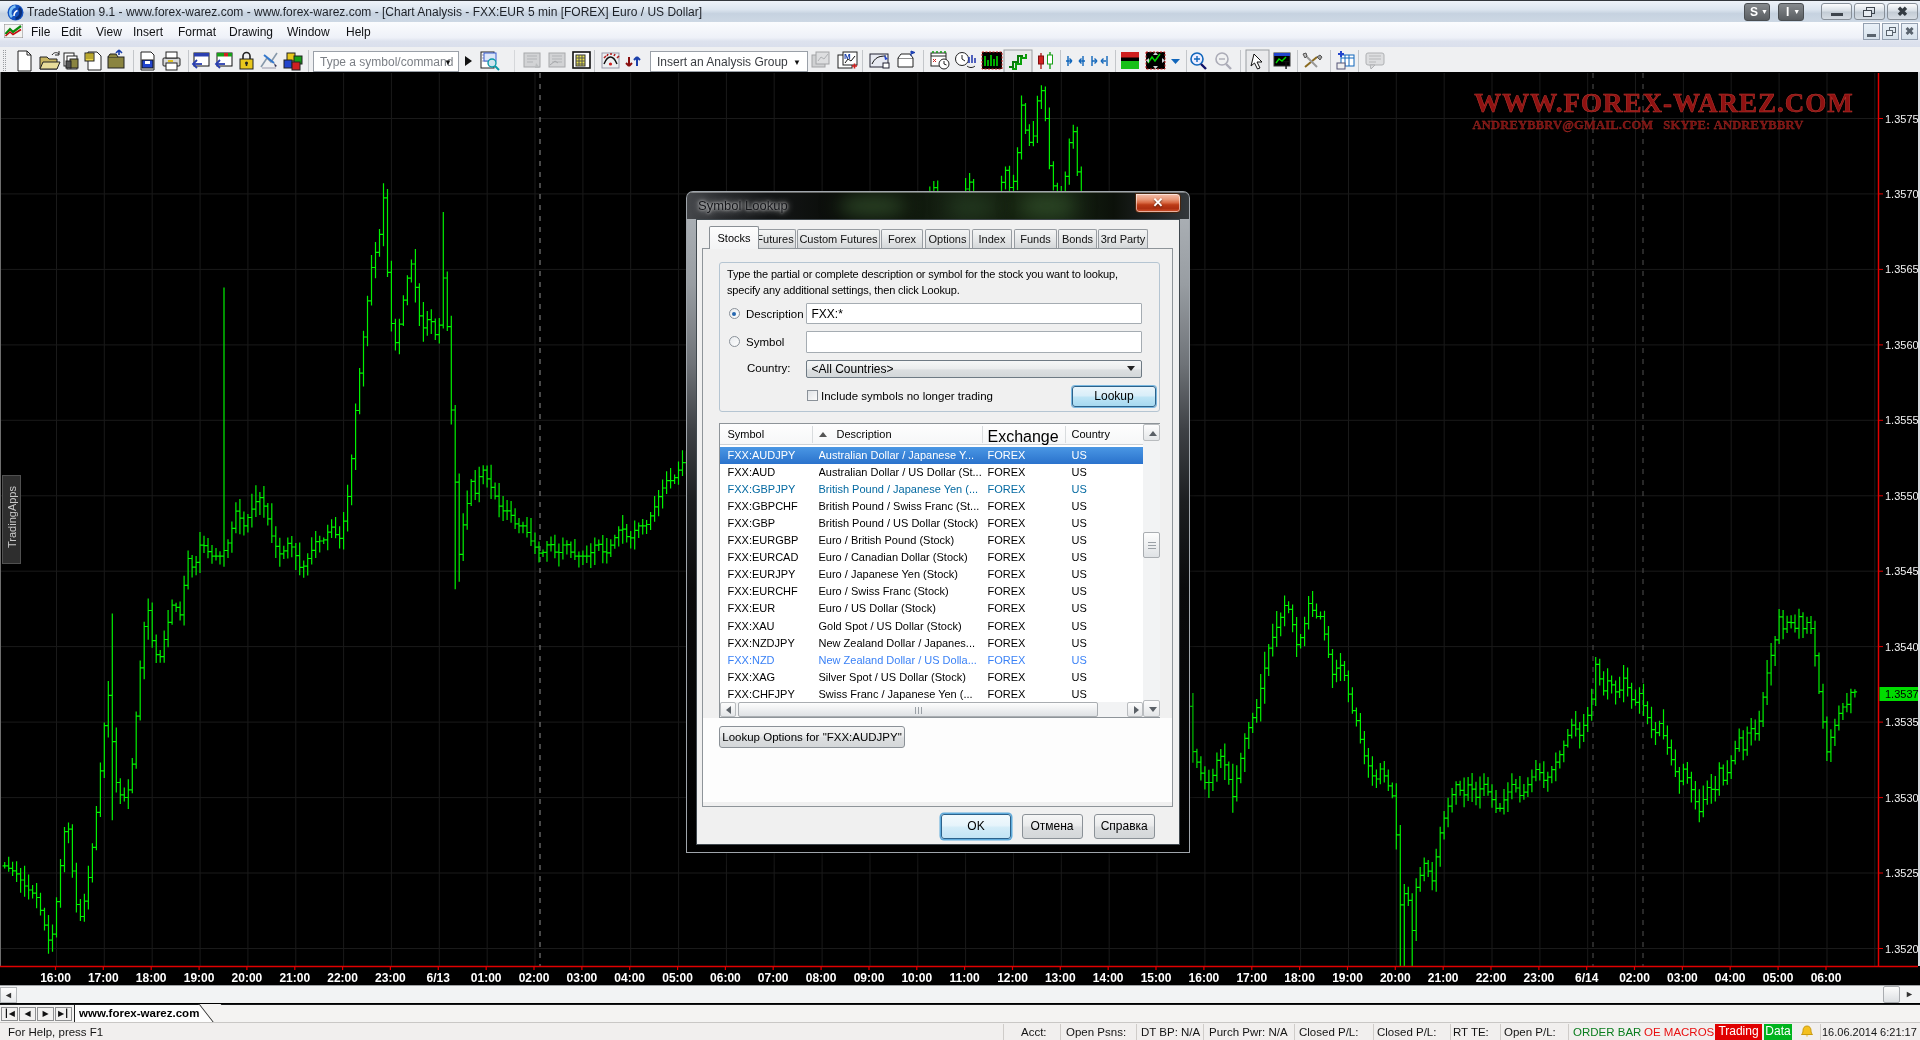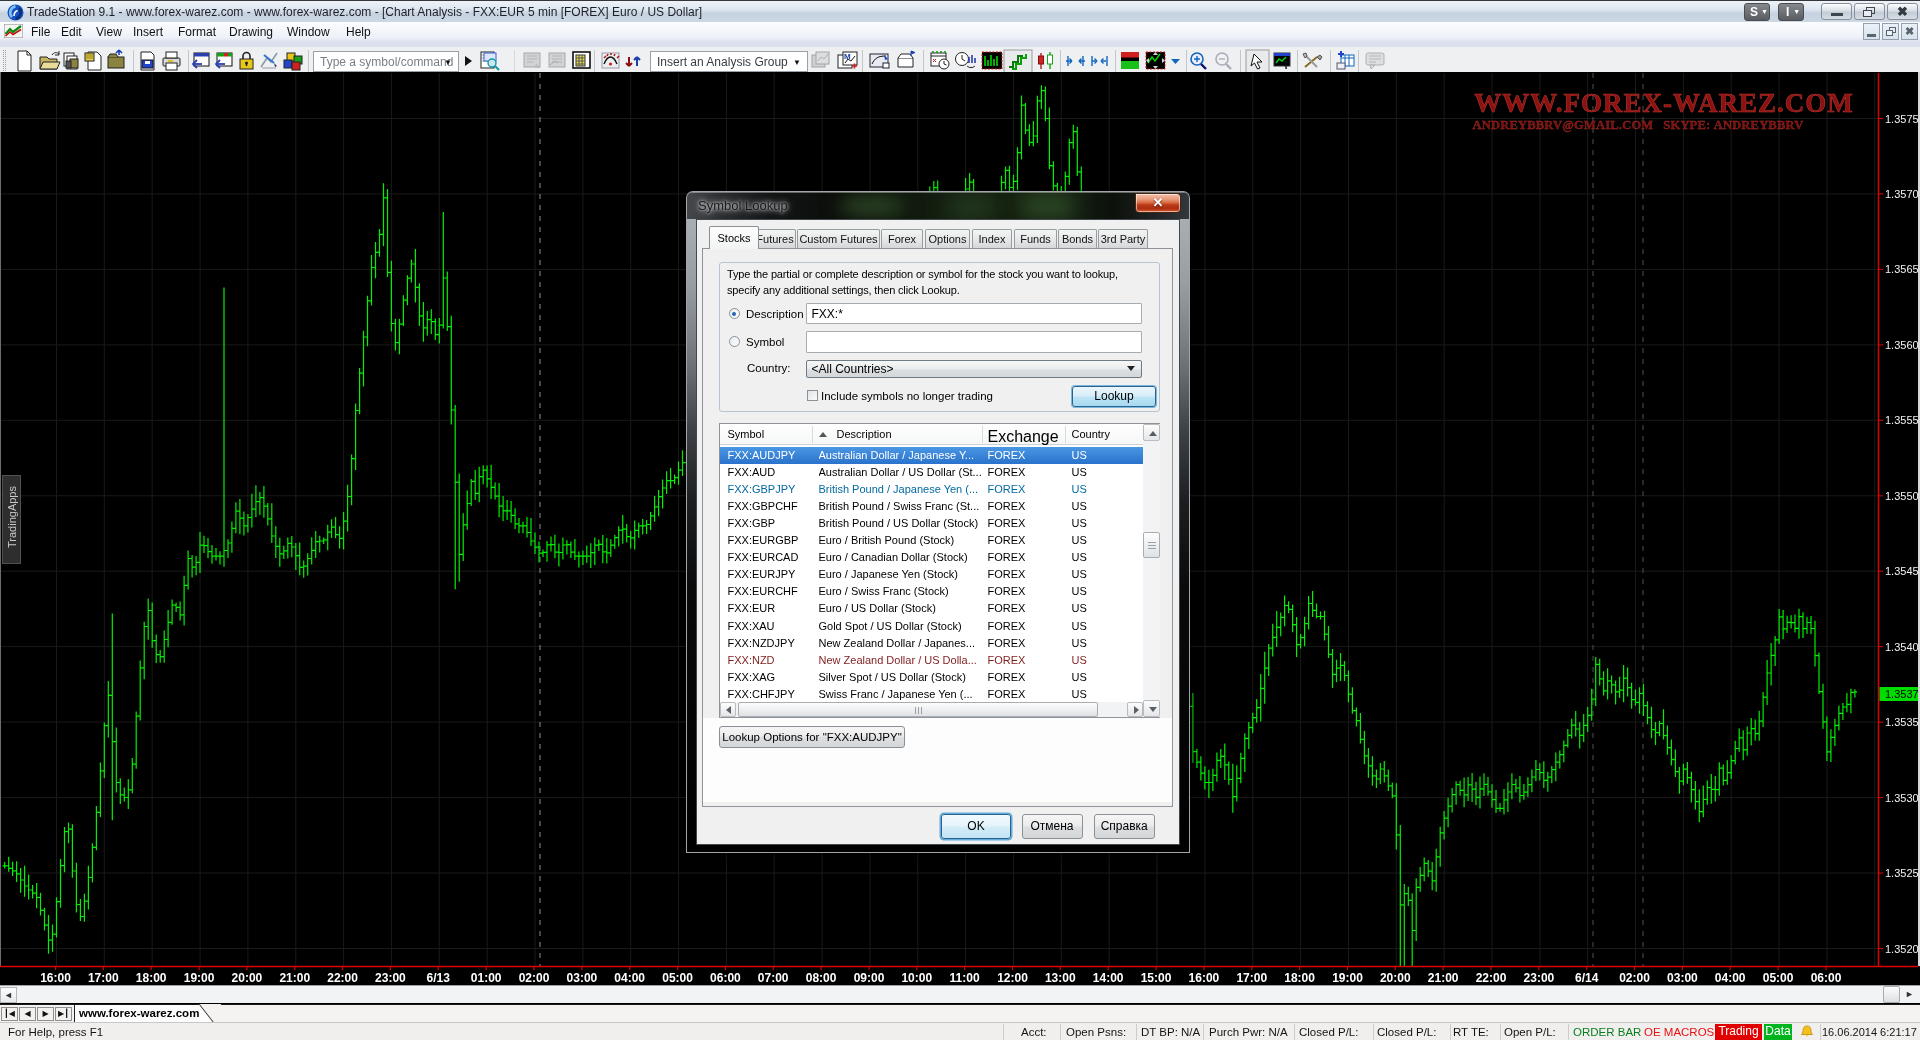--- a/index.html
+++ b/index.html
@@ -605,21 +605,21 @@
           <span class="abs" style="left:99px;top:2px;width:162px;white-space:nowrap;overflow:hidden;font-size:11px">Gold Spot / US Dollar (Stock)</span>
           <span class="abs" style="left:268px;top:2px;font-size:11px">FOREX</span>
           <span class="abs" style="left:352px;top:2px;font-size:11px">US</span>
         </div>
 <div class="abs" style="left:0;top:210.55px;width:423px;height:17px;color:#000;font-size:12px">
           <span class="abs" style="left:8px;top:2px;width:88px;white-space:nowrap;overflow:hidden;font-size:11px">FXX:NZDJPY</span>
           <span class="abs" style="left:99px;top:2px;width:162px;white-space:nowrap;overflow:hidden;font-size:11px">New Zealand Dollar / Japanes...</span>
           <span class="abs" style="left:268px;top:2px;font-size:11px">FOREX</span>
           <span class="abs" style="left:352px;top:2px;font-size:11px">US</span>
         </div>
-<div class="abs" style="left:0;top:227.6px;width:423px;height:17px;color:#7f1d1d;font-size:12px">
+<div class="abs" style="left:0;top:227.6px;width:423px;height:17px;color:#3b82f6;font-size:12px">
           <span class="abs" style="left:8px;top:2px;width:88px;white-space:nowrap;overflow:hidden;font-size:11px">FXX:NZD</span>
           <span class="abs" style="left:99px;top:2px;width:162px;white-space:nowrap;overflow:hidden;font-size:11px">New Zealand Dollar / US Dolla...</span>
           <span class="abs" style="left:268px;top:2px;font-size:11px">FOREX</span>
           <span class="abs" style="left:352px;top:2px;font-size:11px">US</span>
         </div>
 <div class="abs" style="left:0;top:244.65px;width:423px;height:17px;color:#000;font-size:12px">
           <span class="abs" style="left:8px;top:2px;width:88px;white-space:nowrap;overflow:hidden;font-size:11px">FXX:XAG</span>
           <span class="abs" style="left:99px;top:2px;width:162px;white-space:nowrap;overflow:hidden;font-size:11px">Silver Spot / US Dollar (Stock)</span>
           <span class="abs" style="left:268px;top:2px;font-size:11px">FOREX</span>
           <span class="abs" style="left:352px;top:2px;font-size:11px">US</span>

